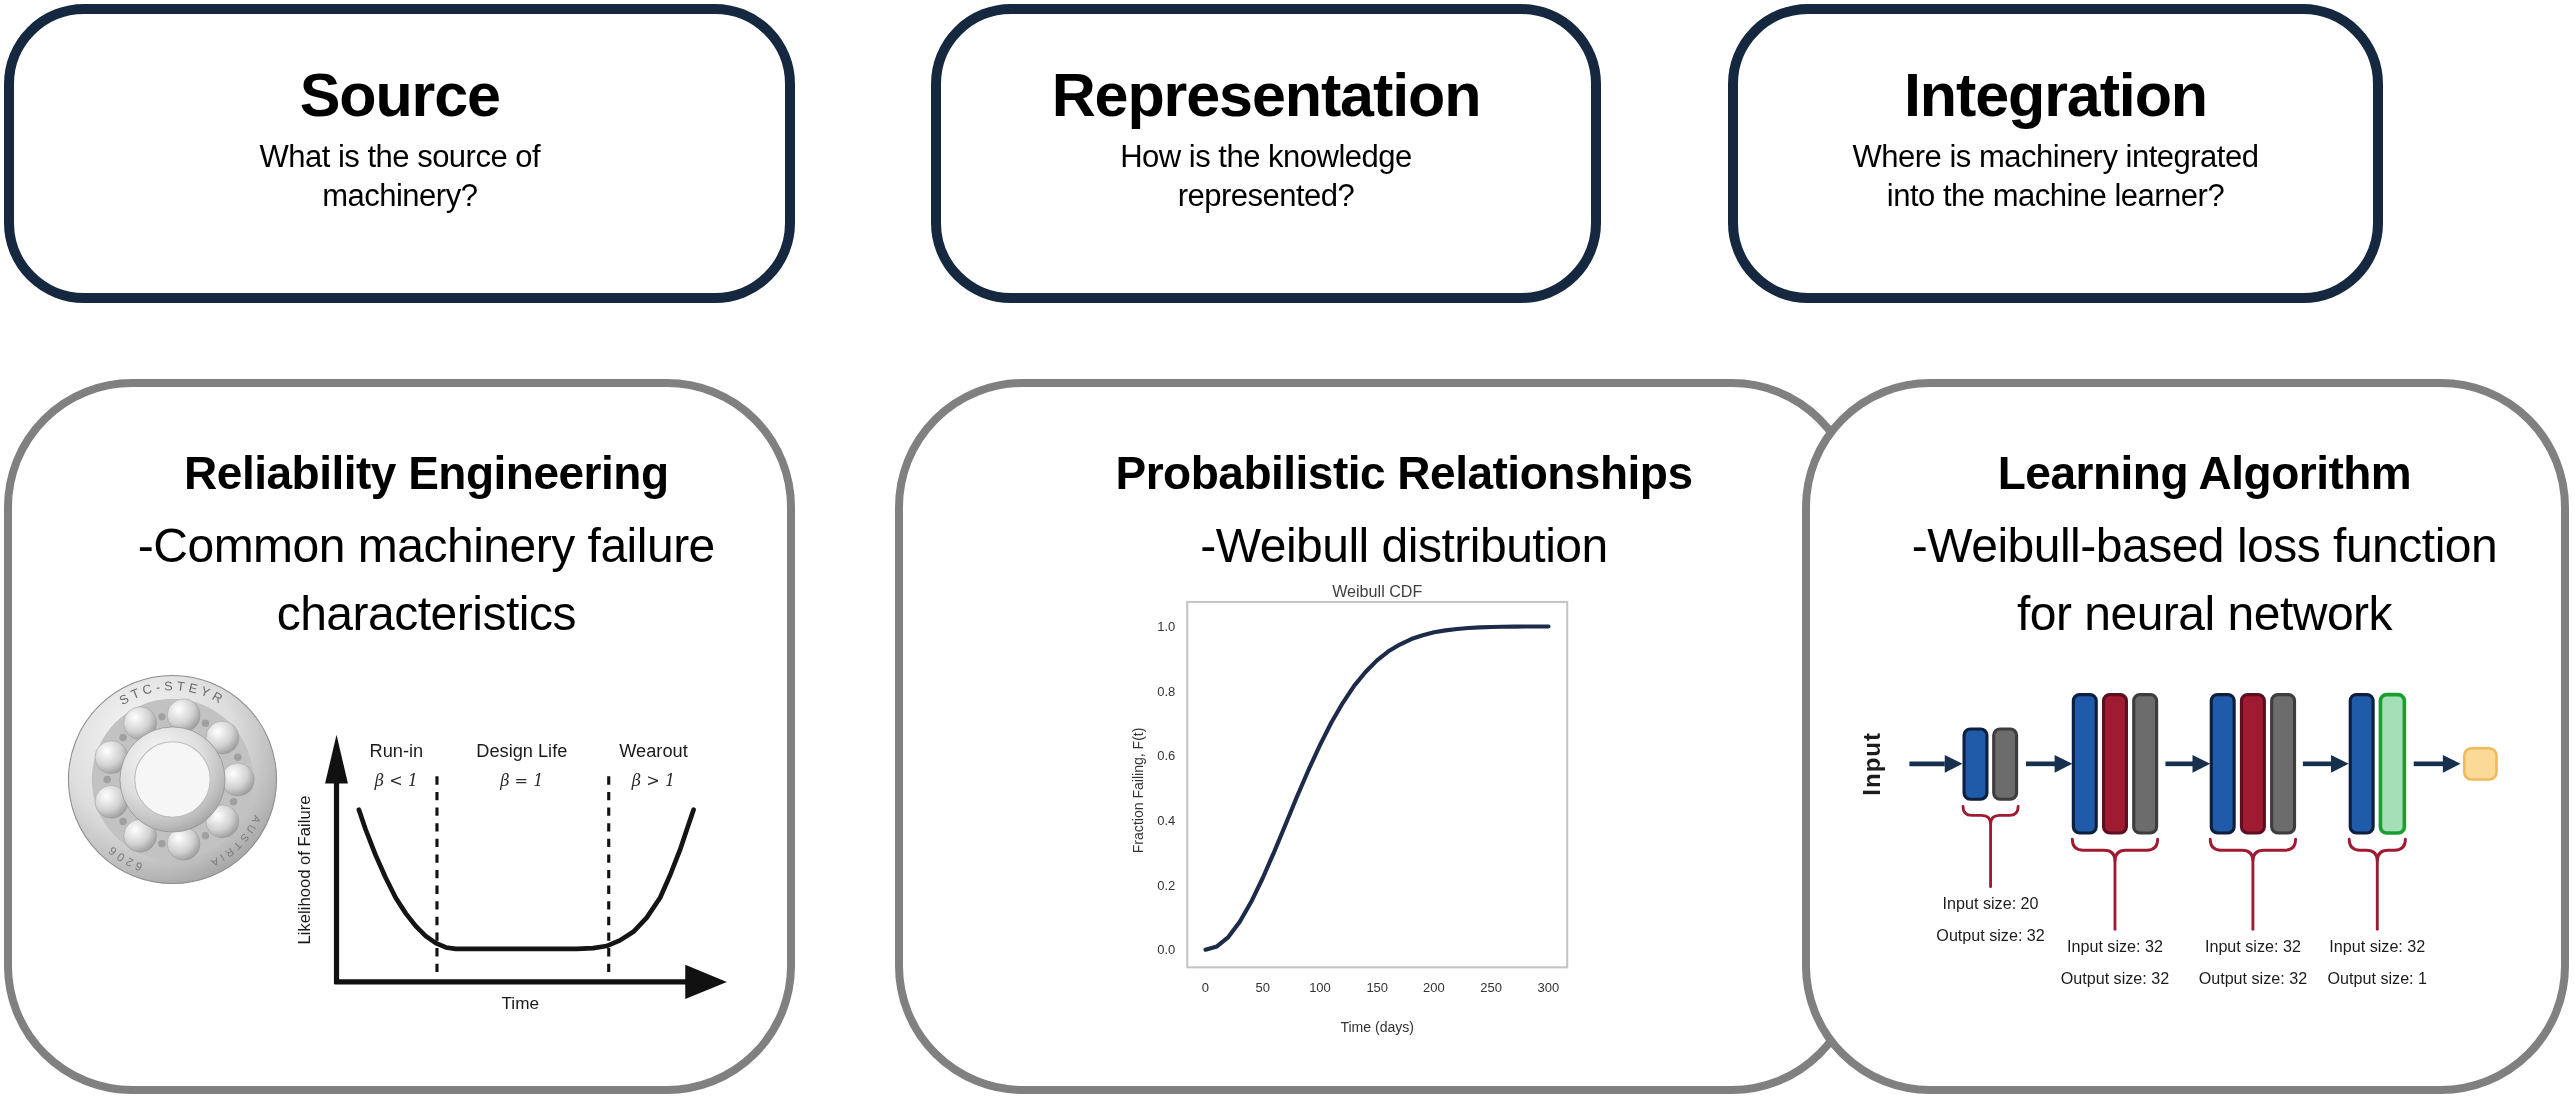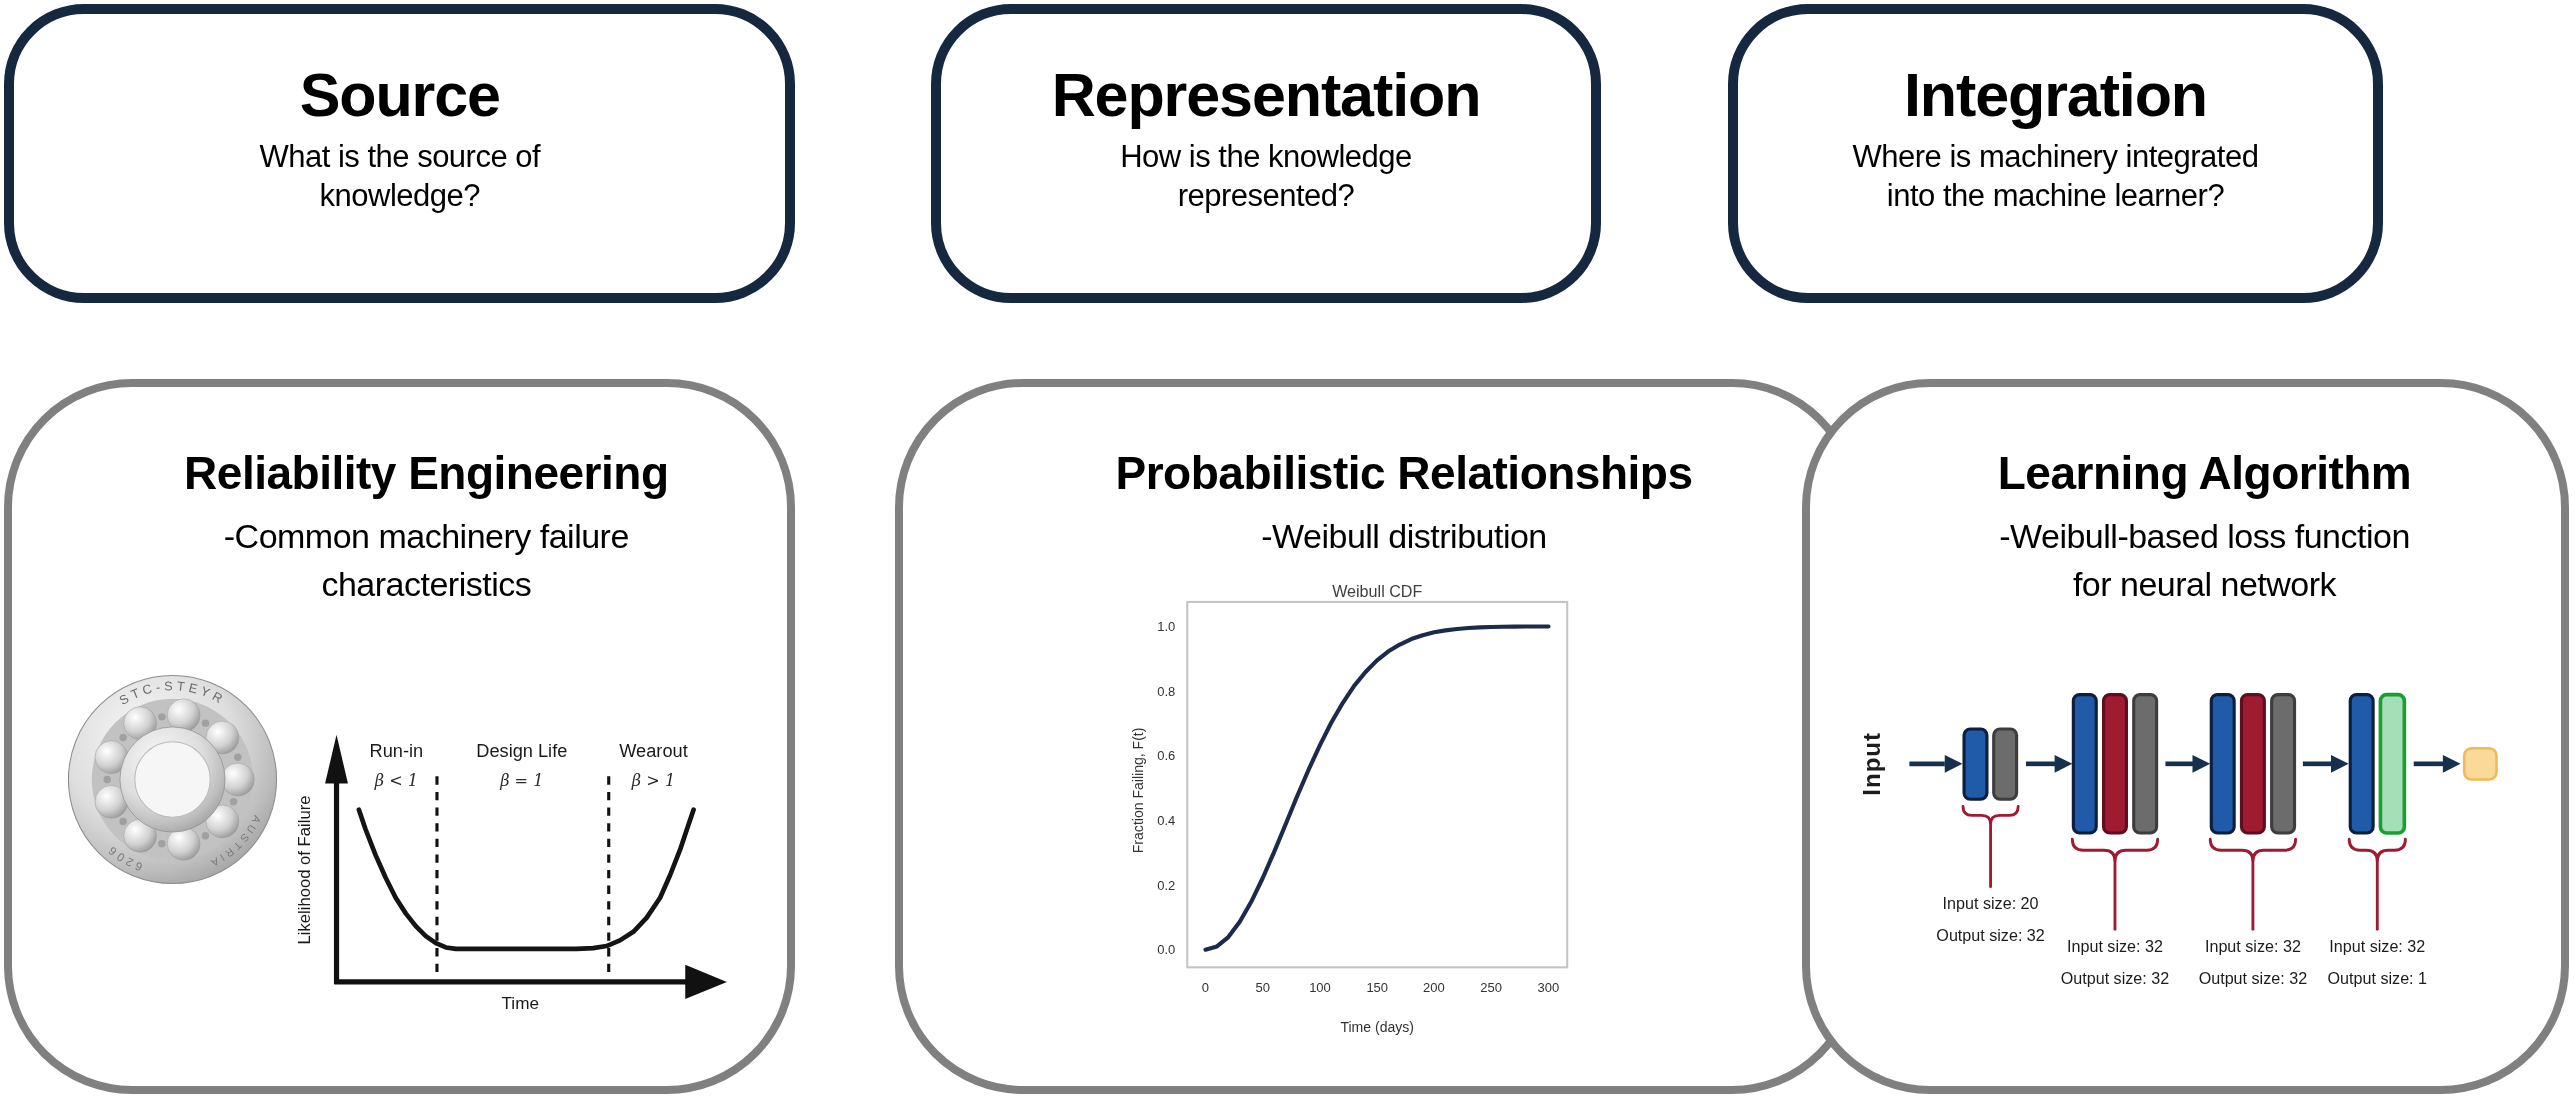--- a/index.html
+++ b/index.html
@@ -30,33 +30,33 @@
     font-size:31px;line-height:1.27;margin-top:6.4px;letter-spacing:-0.5px;
   }
   .card{
     position:absolute;top:379px;height:715px;background:#fff;
     border:8.5px solid var(--box-gray);border-radius:128px;text-align:center;
   }
   .card-text{
     position:absolute;left:82px;top:63px;right:29px;
   }
   .card-title{font-size:46px;font-weight:bold;letter-spacing:-0.5px;line-height:1.0;}
-  .card-body{font-size:34px;line-height:1.42;margin-top:16px;letter-spacing:-0.5px;}
+  .card-body{font-size:48px;line-height:1.42;margin-top:16px;letter-spacing:-0.5px;}
   .layer{position:absolute;left:0;top:0;width:100%;height:100%;}
   svg text{font-family:"Liberation Sans", sans-serif;}
   .beta-txt{font-family:"DejaVu Serif", serif;font-style:italic;}
 </style>
 </head>
 <body>
 
 <div class="col-header" style="left:4.3px;width:791px;">
   <div class="hd-title">Source</div>
   <div class="hd-sub">
     <span style="display:block">What is the source of</span>
-    <span style="display:block">knowledge?</span>
+    <span style="display:block">machinery?</span>
   </div>
 </div>
 
 <div class="col-header" style="left:931px;width:670px;">
   <div class="hd-title">Representation</div>
   <div class="hd-sub">
     <span style="display:block">How is the knowledge</span>
     <span style="display:block">represented?</span>
   </div>
 </div>

